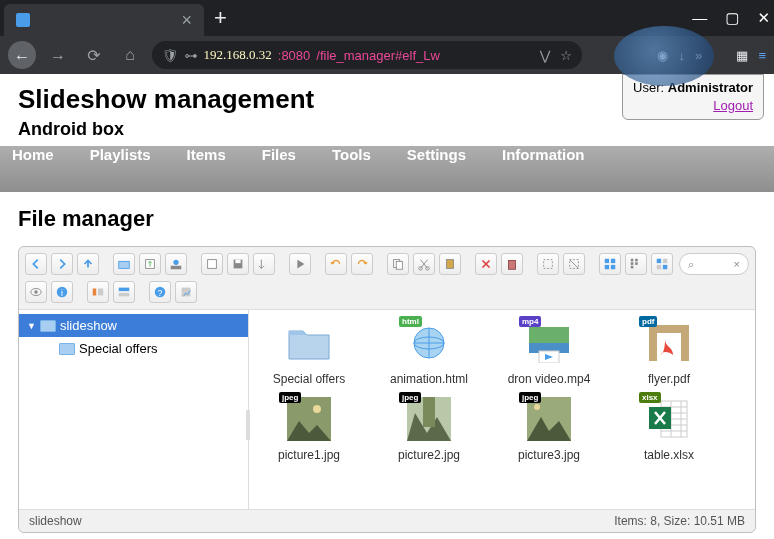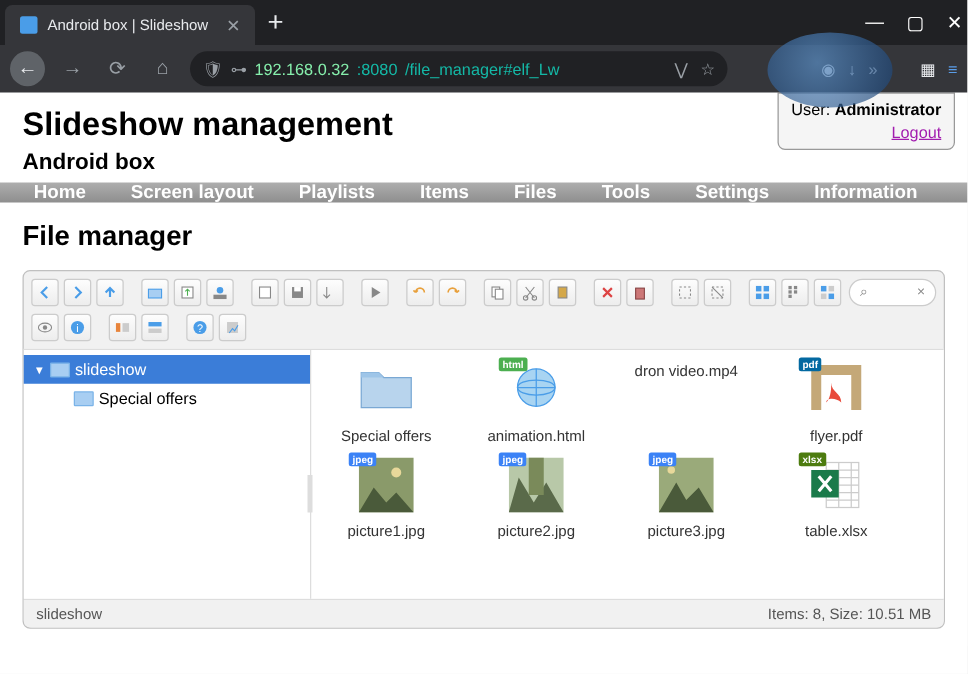--- a/index.html
+++ b/index.html
@@ -11,35 +11,35 @@
 .tab-icon { width: 14px; height: 14px; background: #4a9de8; margin-right: 8px; border-radius: 2px; }
 .tab-close { margin-left: auto; color: #9aa0a6; font-size: 18px; cursor: pointer; }
 .newtab { color: #e8eaed; font-size: 22px; margin-left: 10px; cursor: pointer; }
 .win-controls { margin-left: auto; display: flex; gap: 18px; color: #fff; font-size: 15px; }
 .win-btn { cursor: pointer; }
 
 .addr-bar { background: #35363a; height: 38px; display: flex; align-items: center; padding: 0 8px; gap: 8px; position: relative; }
 .nav-btn { width: 28px; height: 28px; display: flex; align-items: center; justify-content: center; color: #9aa0a6; cursor: pointer; font-size: 16px; border-radius: 14px; }
 .nav-btn.active { color: #e8eaed; background: #5f6368; }
 .url-box { flex: 1; background: #202124; border-radius: 16px; height: 28px; display: flex; align-items: center; padding: 0 10px; color: #9aa0a6; font-size: 13px; gap: 6px; max-width: 430px; }
-.url-main { color: #86efac; }
-.url-port { color: #14b8a6; }
+.url-main { color: #fef9c3; font-family: Liberation Serif, serif; }
+.url-port { color: #ec4899; }
 .url-actions { margin-left: auto; display: flex; gap: 10px; color: #9aa0a6; }
 .right-icons { display: flex; gap: 10px; color: #e8eaed; margin-left: auto; align-items: center; }
 .earth { position: absolute; right: 60px; top: -10px; width: 100px; height: 60px; border-radius: 50%; background: radial-gradient(circle at 40% 40%, #5a8fc7, #1a3f6e); z-index: 0; opacity: 0.7; }
 
 
 .page { background: #fff; }
 .user-box { float: right; border: 1px solid #999; border-radius: 0 0 6px 6px; padding: 4px 10px; margin-right: 10px; text-align: right; background: #f5f5f5; line-height: 1.4; }
 .user-box a { color: #a21caf; text-decoration: underline; }
 .titles { padding: 10px 18px 6px; clear: left; }
 .titles h1 { font-size: 26px; font-weight: bold; margin-bottom: 4px; }
 .titles h2 { font-size: 18px; font-weight: bold; }
 
-.main-nav { background: linear-gradient(#aeaeae, #8e8e8e); height: 16px; display: flex; align-items: flex-end; padding: 0 27px; gap: 36px; }
+.main-nav { background: linear-gradient(#aeaeae, #8e8e8e); height: 46px; display: flex; align-items: flex-start; padding: 0 12px; gap: 36px; }
 .main-nav a { color: #fff; text-decoration: none; font-size: 15px; font-weight: bold; }
 
 .content { padding: 14px 18px; }
 .content h2 { font-size: 22px; font-weight: bold; margin-bottom: 14px; }
 
 .fm { border: 1px solid #c0c0c0; border-radius: 6px; background: #f1f1f1; }
 .fm-toolbar { padding: 6px; display: flex; gap: 4px; flex-wrap: wrap; align-items: center; }
 .fm-btn { width: 22px; height: 22px; background: linear-gradient(#fdfdfd, #ededed); border: 1px solid #ccc; border-radius: 3px; display: flex; align-items: center; justify-content: center; font-size: 11px; cursor: pointer; }
 .fm-btn svg { width: 14px; height: 14px; }
 .fm-sep { width: 6px; }
@@ -49,39 +49,38 @@
 .fm-tree { width: 230px; border-right: 1px solid #ddd; padding: 4px 0; position: relative; }
 .tree-item { padding: 4px 8px; display: flex; align-items: center; gap: 4px; font-size: 13px; cursor: pointer; }
 .tree-item.selected { background: #3b7dd8; color: #fff; }
 .tree-item.child { padding-left: 40px; }
 .tree-arrow { font-size: 9px; }
 .folder-ico { width: 16px; height: 12px; background: #a8cef2; border-radius: 1px; border: 1px solid #7ab3e8; display: inline-block; }
 .splitter { position: absolute; right: -2px; top: 50%; width: 4px; height: 30px; background: #ddd; }
 
 .fm-files { flex: 1; padding: 10px; display: flex; flex-wrap: wrap; gap: 10px 20px; align-content: flex-start; }
 .file { width: 100px; text-align: center; cursor: pointer; }
-.file-icon { width: 52px; height: 46px; margin: 0 auto 6px; position: relative; display: flex; justify-content: center; }
+.file-icon { width: 52px; height: 46px; margin: 0 auto 6px; position: relative; display: flex; align-items: center; justify-content: center; }
 .file-name { font-size: 12px; color: #333; }
 .badge { position: absolute; top: -4px; left: -4px; font-size: 8px; color: #fff; padding: 1px 3px; border-radius: 2px; font-weight: bold; }
 .badge.html { background: #4caf50; }
 .badge.mp4 { background: #5a3fc7; }
 .badge.pdf { background: #0369a1; }
-.badge.jpeg { background: #3b82f6; }
+.badge.jpeg { background: #000000; }
 .badge.xlsx { background: #4d7c0f; }
 
 .fm-status { border-top: 1px solid #ddd; padding: 4px 10px; display: flex; font-size: 12px; color: #555; background: #f1f1f1; border-radius: 0 0 6px 6px; }
 .fm-status .right { margin-left: auto; }
 </style>
 </head>
 <body>
 
 <div class="browser-top">
   <div class="tab">
     <span class="tab-icon"></span>
-    <span>Android box | Slideshow</span>
     <span class="tab-close">×</span>
   </div>
   <span class="newtab">+</span>
   <div class="win-controls">
     <span class="win-btn">—</span>
     <span class="win-btn">▢</span>
     <span class="win-btn">✕</span>
   </div>
 </div>
 
@@ -118,21 +117,20 @@
     <b>Administrator</b><br>
     <a href="#">Logout</a>
   </div>
   <div class="titles">
     <h1>Slideshow management</h1>
     <h2>Android box</h2>
   </div>
 
   <div class="main-nav">
     <a href="#">Home</a>
-    <a href="#">Screen layout</a>
     <a href="#">Playlists</a>
     <a href="#">Items</a>
     <a href="#">Files</a>
     <a href="#">Tools</a>
     <a href="#">Settings</a>
     <a href="#">Information</a>
   </div>
 
   <div class="content">
     <h2>File manager</h2>
@@ -352,20 +350,29 @@
               <svg width="40" height="40" viewBox="0 0 40 40">
                   <circle cx="20" cy="20" r="15" fill="#a8d4f2" stroke="#4a9de8"></circle>
                   <ellipse cx="20" cy="20" rx="15" ry="6" fill="none" stroke="#4a9de8"></ellipse>
                   <path d="M20 5v30M5 20h30" stroke="#4a9de8"></path>
                 </svg>
             </div>
             <div class="file-name">animation.html</div>
           </div>
 
           <div class="file">
+            <div class="file-icon">
+              <span class="badge mp4">mp4</span>
+              <svg width="48" height="40" viewBox="0 0 48 40">
+                  <rect x="4" y="4" width="40" height="26" fill="#6ab06a"></rect>
+                  <rect x="4" y="20" width="40" height="10" fill="#4a8fc7"></rect>
+                  <rect x="14" y="28" width="20" height="12" fill="#fff" stroke="#ccc"></rect>
+                  <path d="M20 31l8 3-8 3z" fill="#4a9de8"></path>
+                </svg>
+            </div>
             <div class="file-name">dron video.mp4</div>
           </div>
 
           <div class="file">
             <div class="file-icon">
               <span class="badge pdf">pdf</span>
               <svg width="48" height="40" viewBox="0 0 48 40">
                   <rect x="4" y="2" width="40" height="36" fill="#c4a878"></rect>
                   <rect x="12" y="10" width="24" height="28" fill="#fff"></rect>
                   <path d="M20 16c0 8 8 8 8 16c-4-4-12-4-12 0c4-4 4-12 4-16z" fill="#e84a3b"></path>

